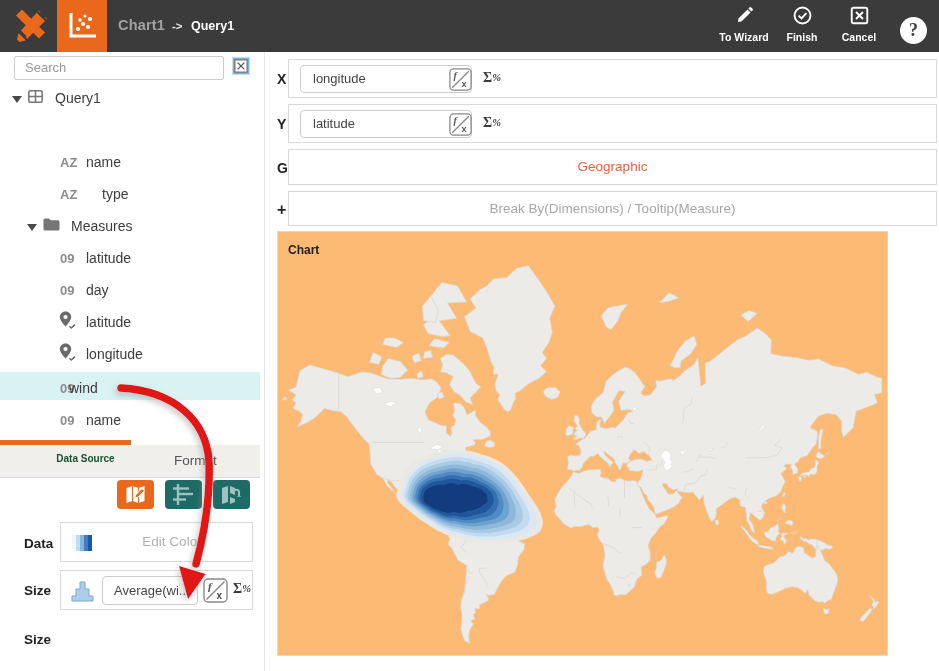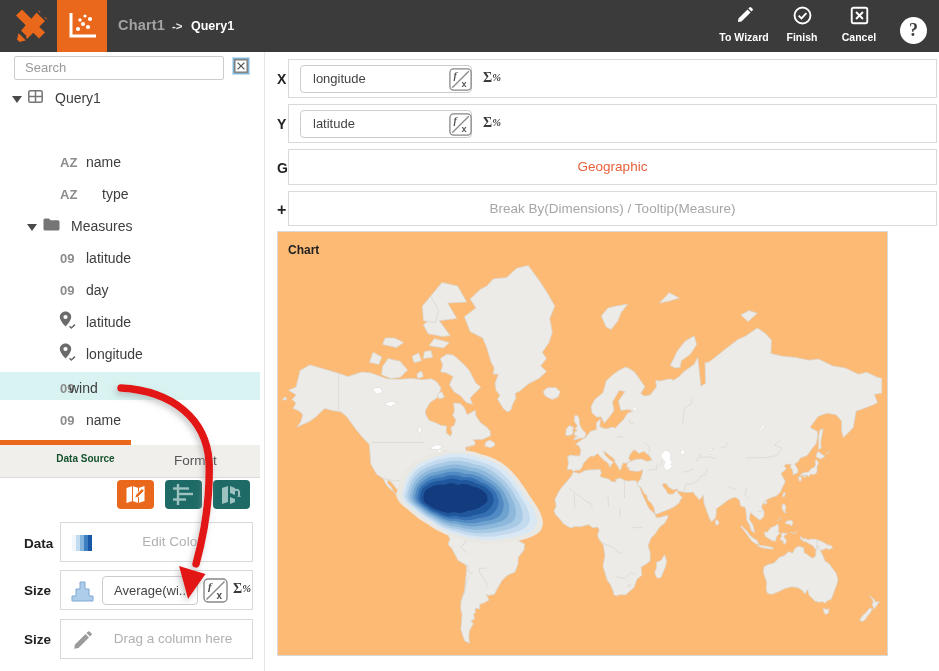--- a/index.html
+++ b/index.html
@@ -223,27 +223,20 @@
     <svg class="fxbadge" style="left:142px;top:7px" width="25" height="25" viewBox="0 0 25 25">
         <rect x="1" y="1" width="23" height="23" rx="4" fill="#fff" stroke="#888" stroke-width="1.4"></rect>
         <path d="M3.5 21.5 L21.5 3.5" stroke="#888" stroke-width="1.4"></path>
         <text x="5" y="12" font-size="11" font-style="italic" font-weight="bold" font-family="Liberation Serif,serif" fill="#4a4a4a">f</text>
         <text x="13.5" y="21" font-size="10" font-weight="bold" font-family="Liberation Sans,sans-serif" fill="#4a4a4a">x</text>
       </svg>
     <div class="sigma" style="left:172px;top:10px">Σ<i>%</i></div>
   </div>
 
   <div class="flabel" style="top:580px">Size</div>
-  <div class="frow" style="top:567px">
-    <svg style="position:absolute;left:11px;top:9px" width="22" height="22" viewBox="0 0 22 22">
-        <path d="M3 15.5 L13.5 5 L17 8.5 L6.5 19 L2.2 19.8 Z" fill="#9b9b9b"></path>
-        <path d="M14.5 4 L16 2.5 Q16.8 1.8 17.8 2.7 L19.3 4.2 Q20.2 5.2 19.5 6 L18 7.5 Z" fill="#9b9b9b"></path>
-      </svg>
-    <div class="ph" style="position:absolute;left:33px;width:158px;text-align:center;top:11px;">Drag a column here</div>
-  </div>
 </div>
 
 <svg style="position:absolute;left:0;top:0;pointer-events:none" width="939" height="671" viewBox="0 0 939 671">
   <g filter="url(#ash)">
     <path d="M121 388 C 174 391, 206 420, 209 461 C 210.5 503, 202 542, 196 564" fill="none" stroke="#e31212" stroke-width="7.5" stroke-linecap="round"></path>
     <path d="M179 566 L205.5 574 L188 599 Z" fill="#e31212"></path>
   </g>
   <defs>
     <filter id="ash" x="-20%" y="-20%" width="140%" height="140%">
       <feDropShadow dx="-2" dy="3" stdDeviation="3" flood-color="#999" flood-opacity="0.55"></feDropShadow>

